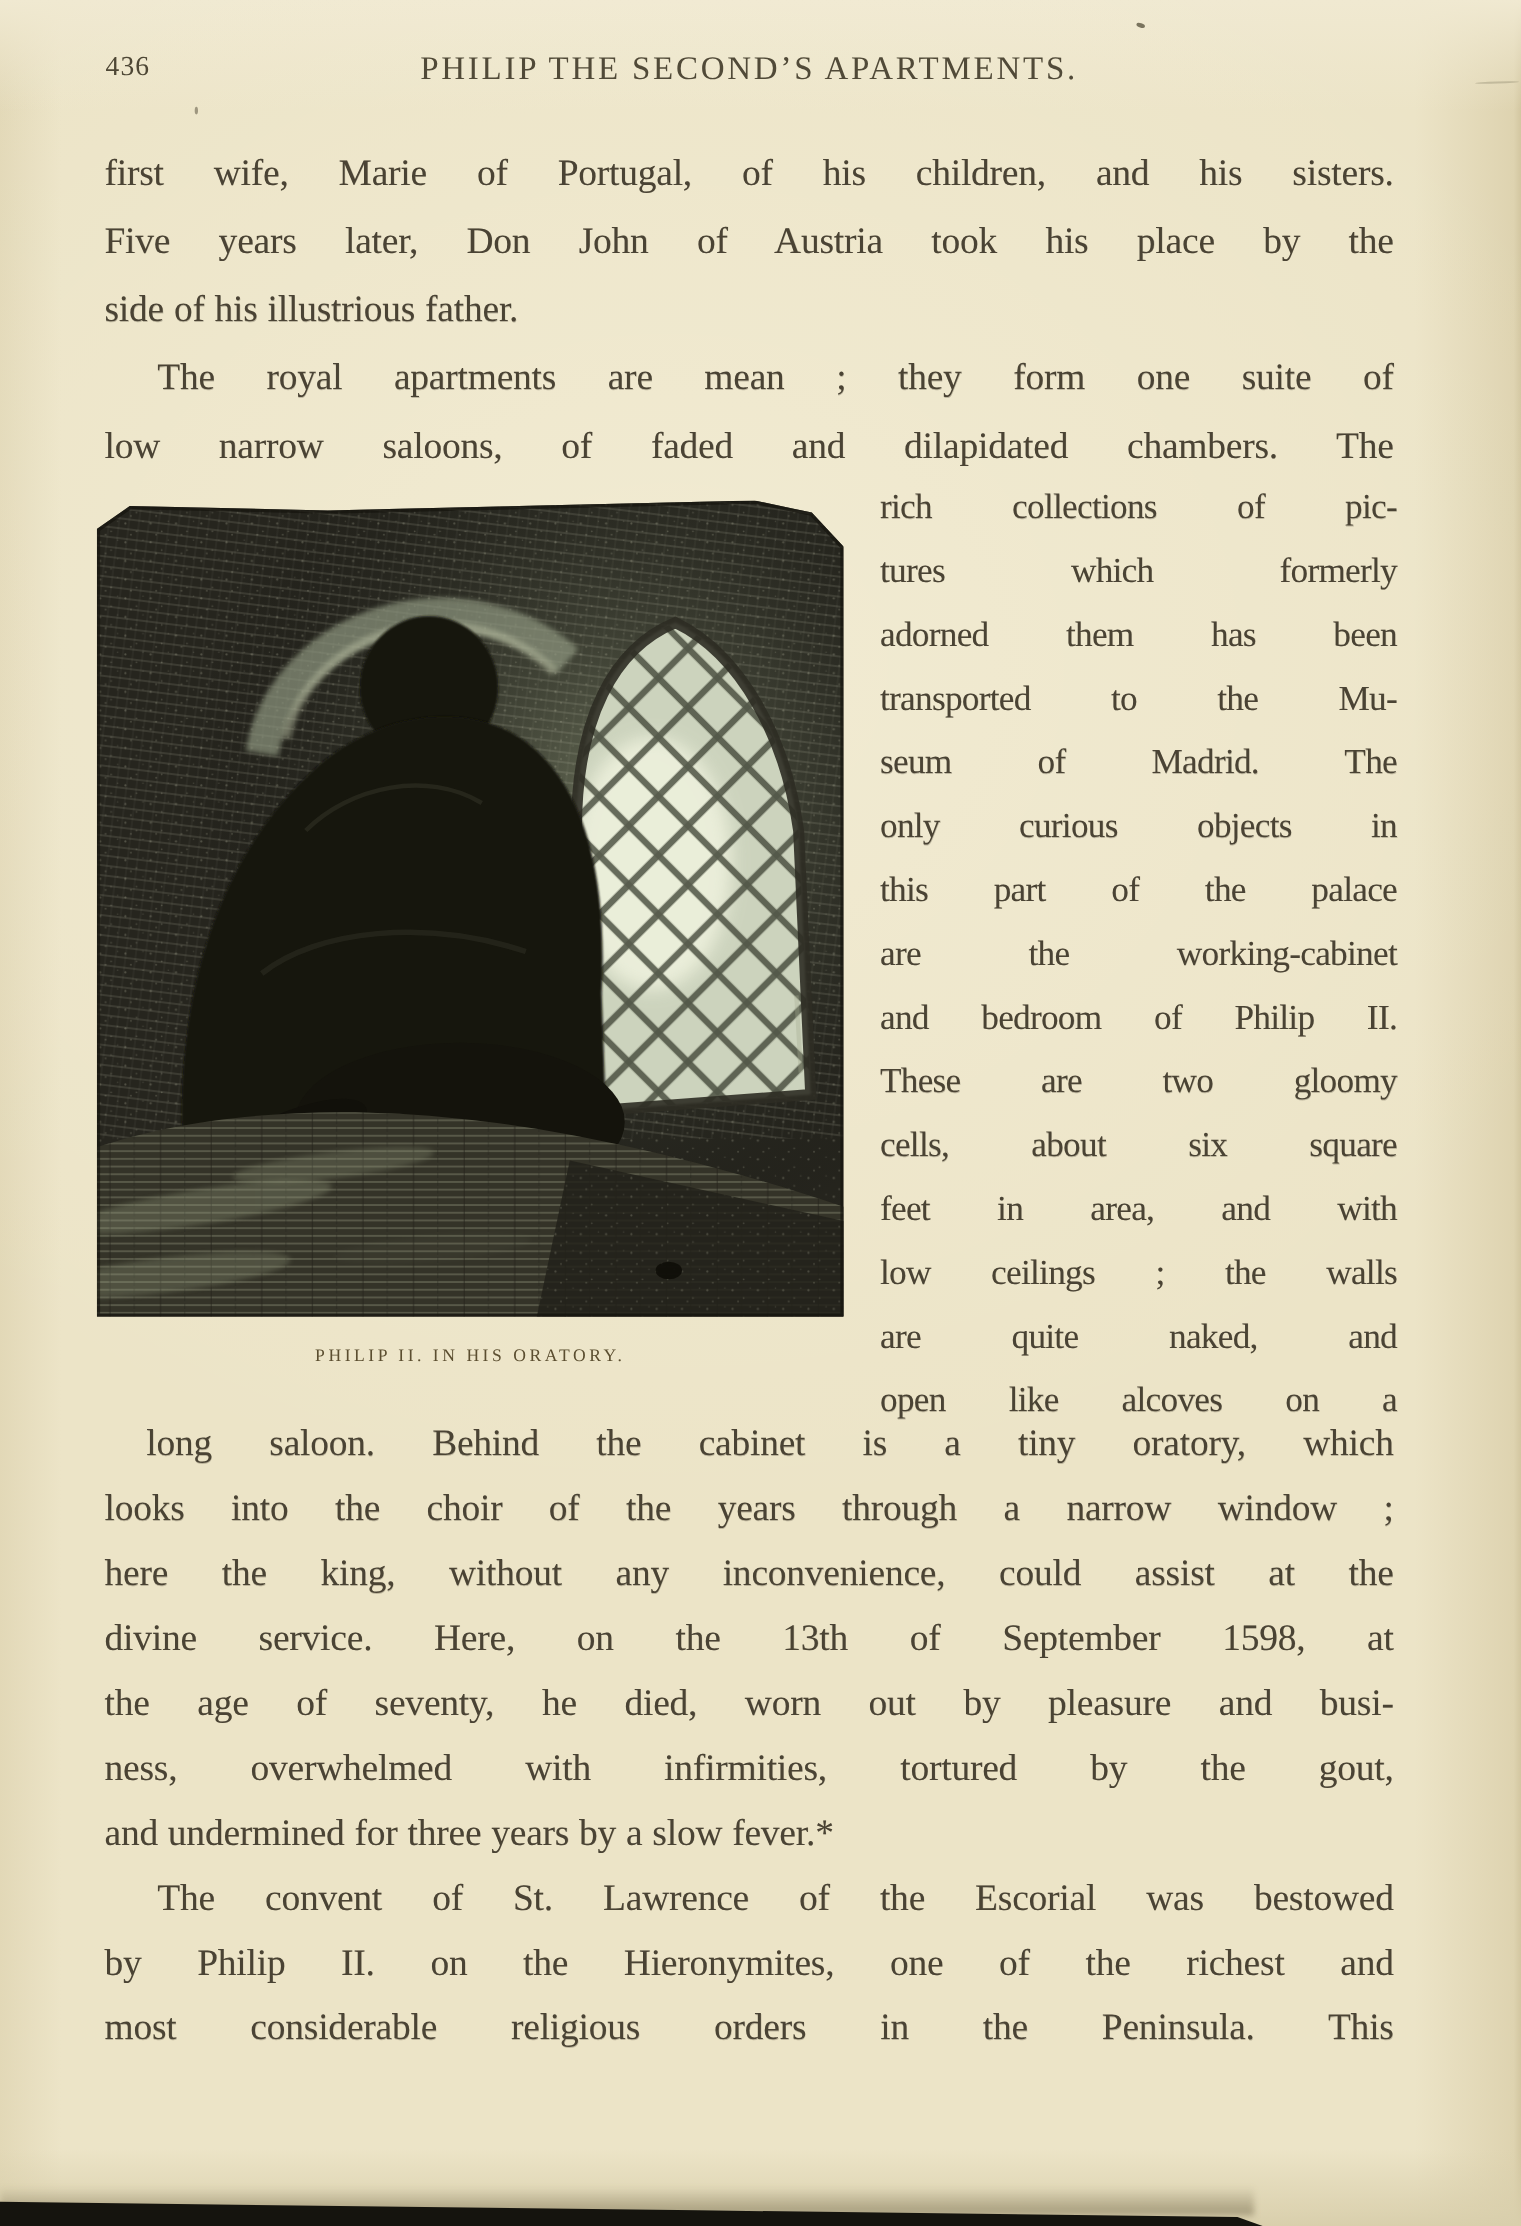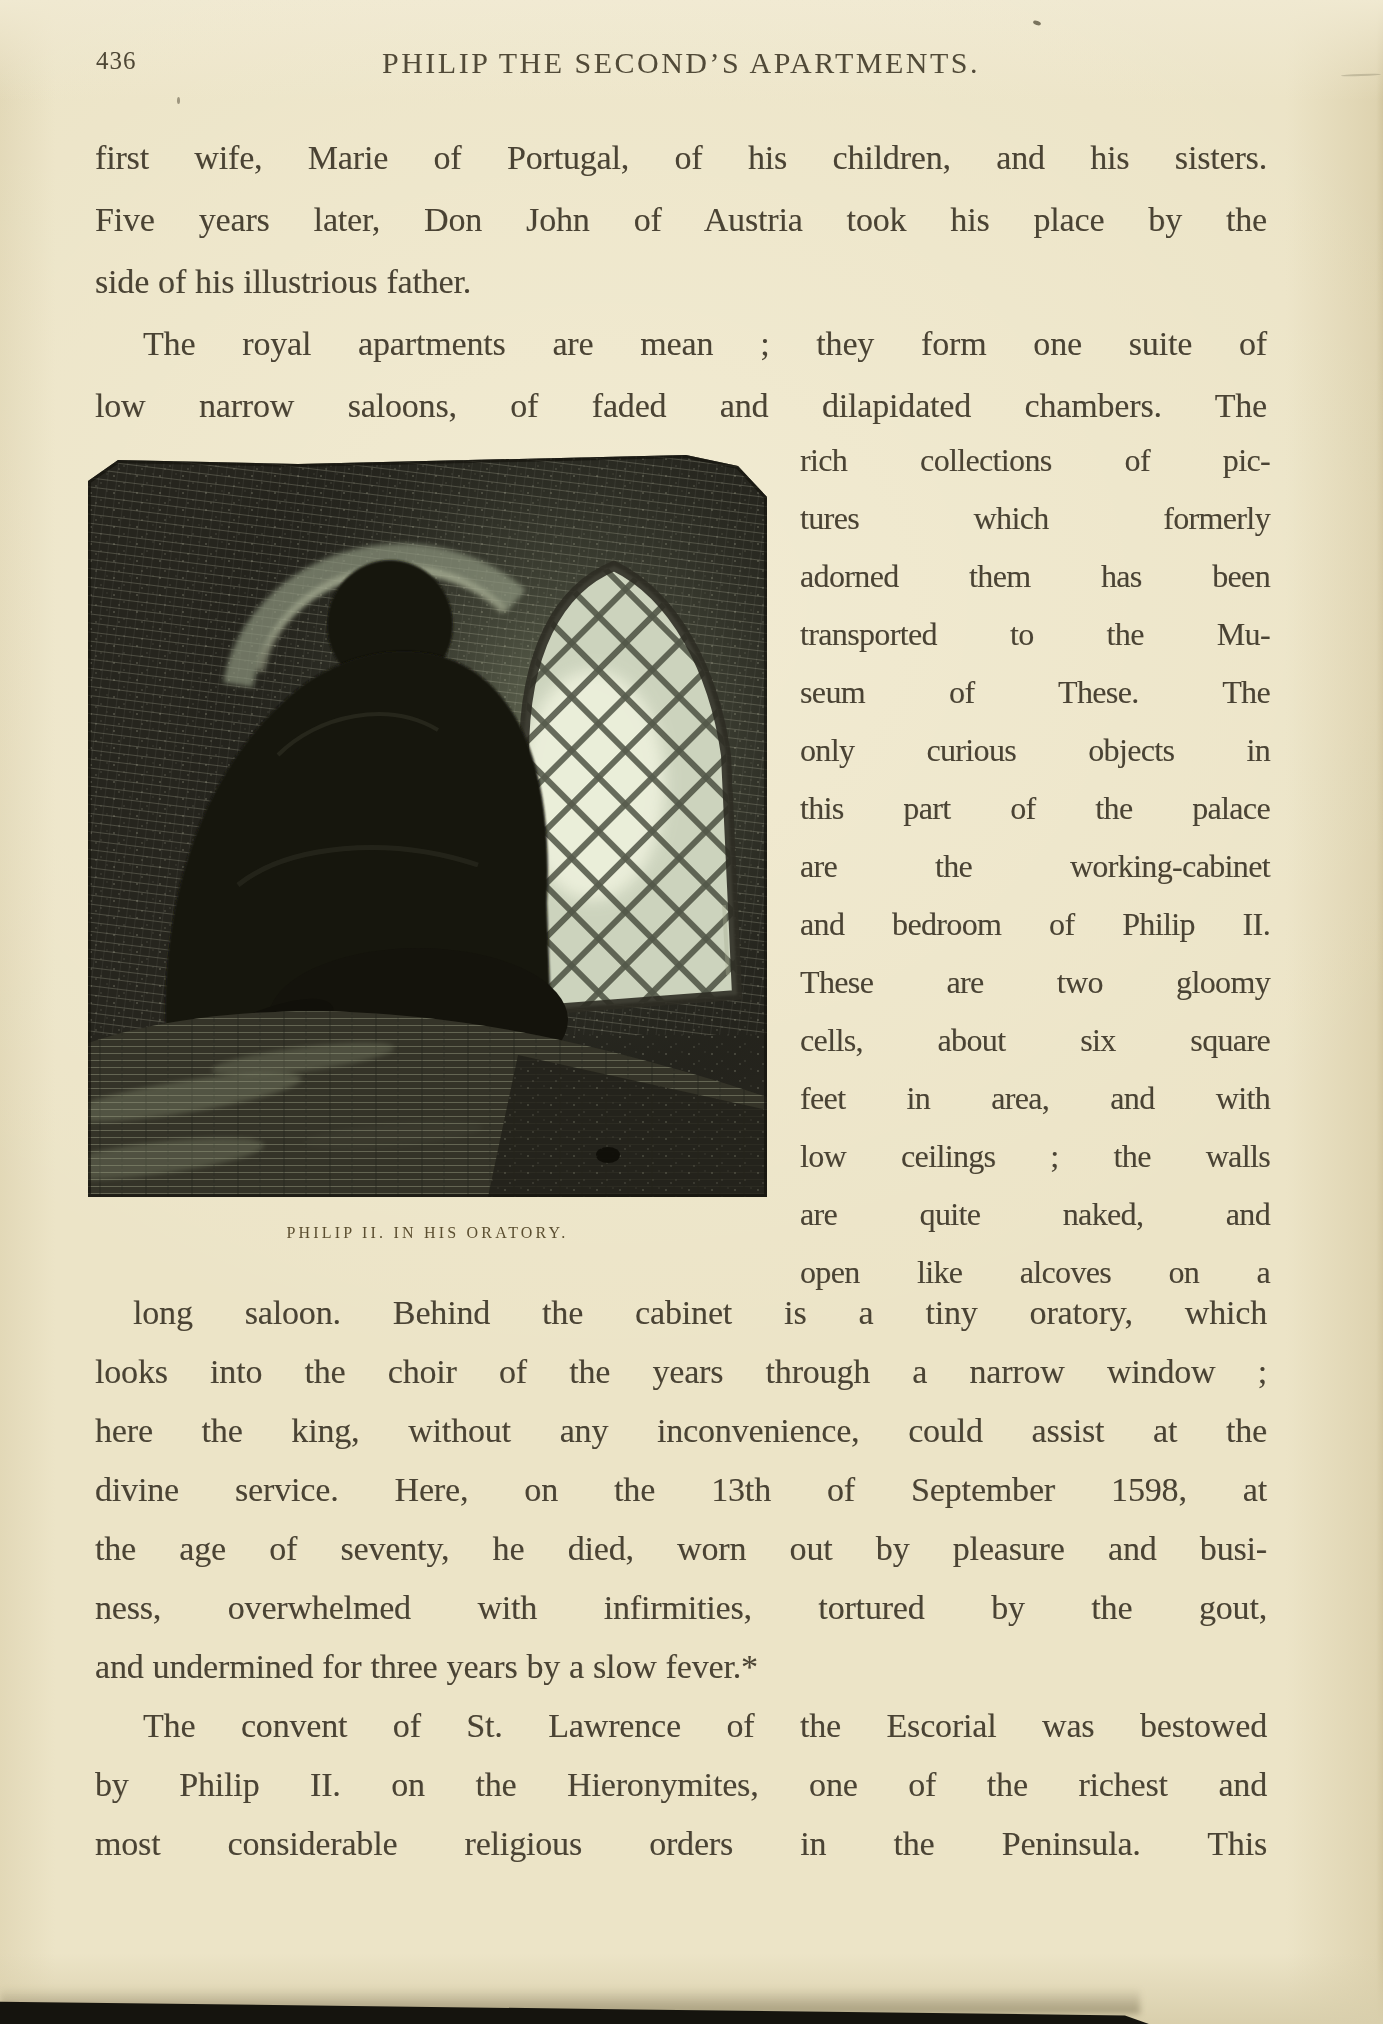--- a/index.html
+++ b/index.html
@@ -86,21 +86,21 @@
       <div class="line left" style="top: 264px;">side of his illustrious father.</div>
       <div class="line indent" style="top: 326px;">The royal apartments are mean ; they form one suite of</div>
       <div class="line" style="top: 388px;">low narrow saloons, of faded and dilapidated chambers.  The</div>
     </div>
 
   <div class="textblock" id="right-column">
       <div class="line" style="top: 444px;">rich collections of pic-</div>
       <div class="line" style="top: 502px;">tures which formerly</div>
       <div class="line" style="top: 560px;">adorned them has been</div>
       <div class="line" style="top: 618px;">transported to the Mu-</div>
-      <div class="line" style="top: 676px;">seum of These.  The</div>
+      <div class="line" style="top: 676px;">seum of Madrid.  The</div>
       <div class="line" style="top: 734px;">only curious objects in</div>
       <div class="line" style="top: 792px;">this part of the palace</div>
       <div class="line" style="top: 850px;">are the working-cabinet</div>
       <div class="line" style="top: 908px;">and bedroom of Philip II.</div>
       <div class="line" style="top: 966px;">These are two gloomy</div>
       <div class="line" style="top: 1024px;">cells, about six square</div>
       <div class="line" style="top: 1082px;">feet in area, and with</div>
       <div class="line" style="top: 1140px;">low ceilings ; the walls</div>
       <div class="line" style="top: 1198px;">are quite naked, and</div>
       <div class="line" style="top: 1256px;">open like alcoves on a</div>

